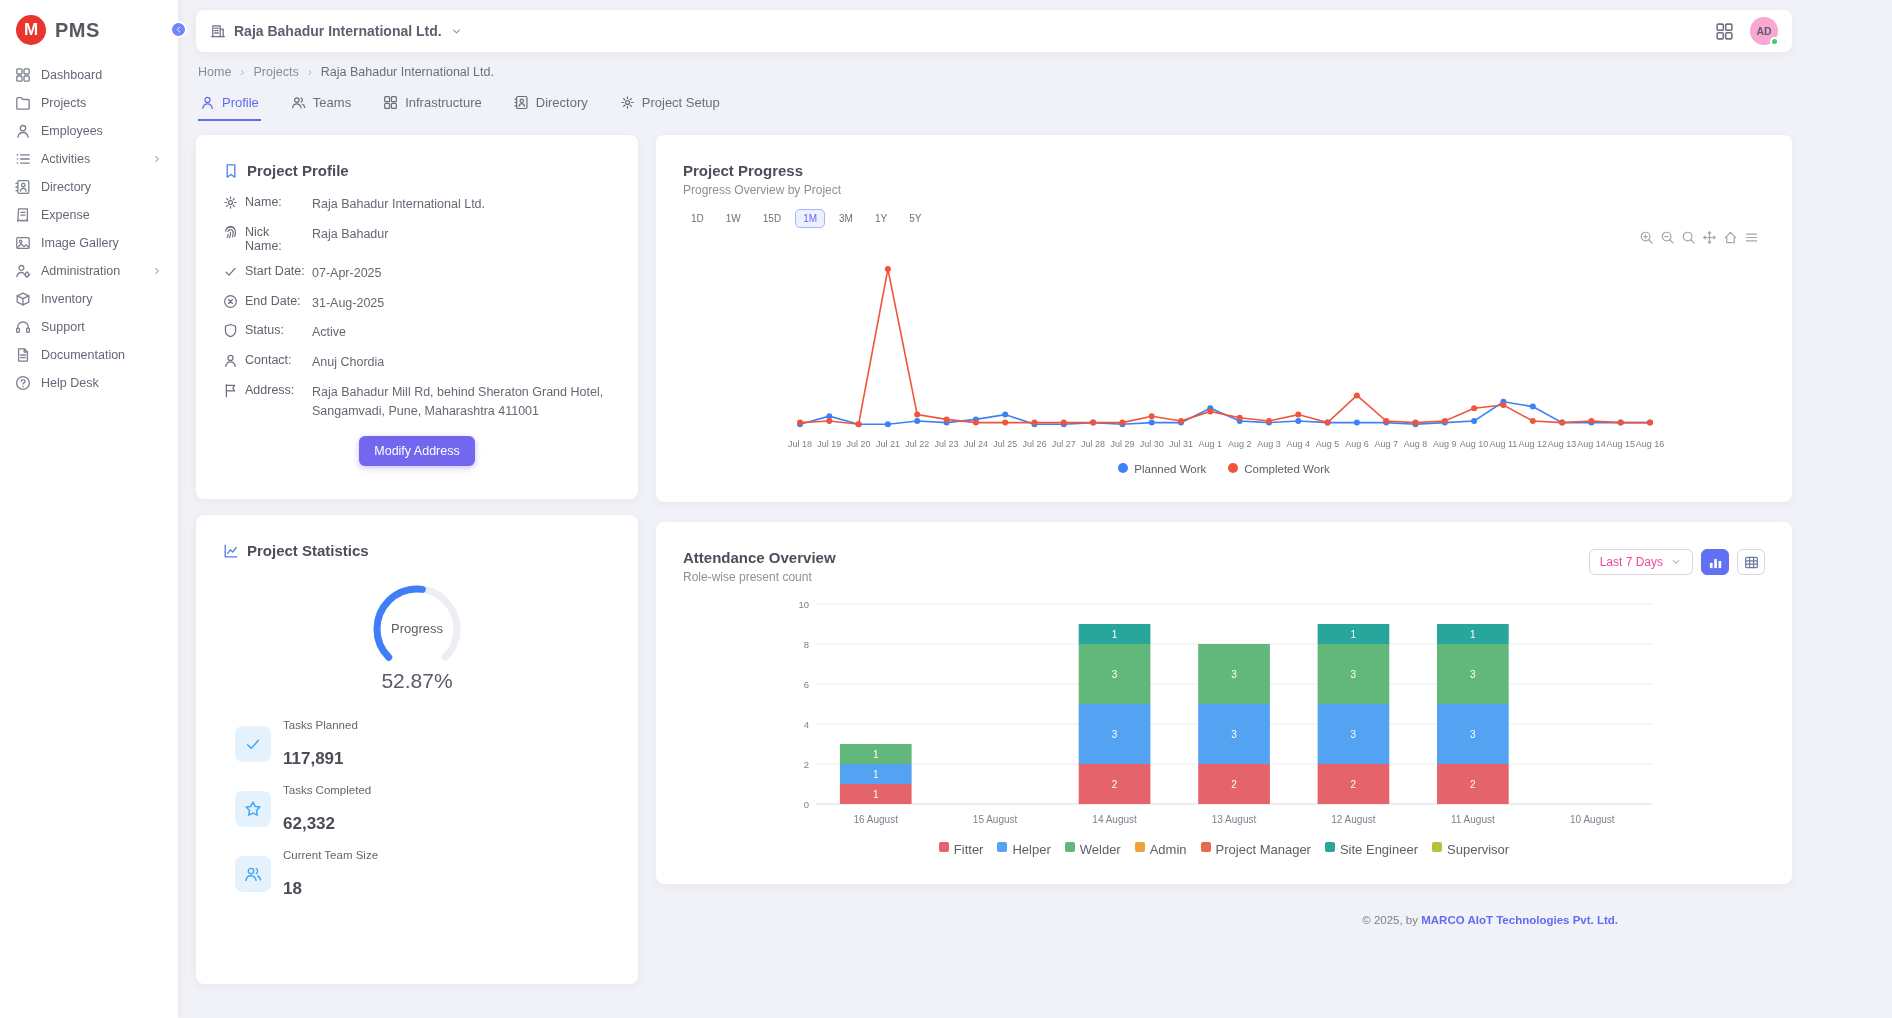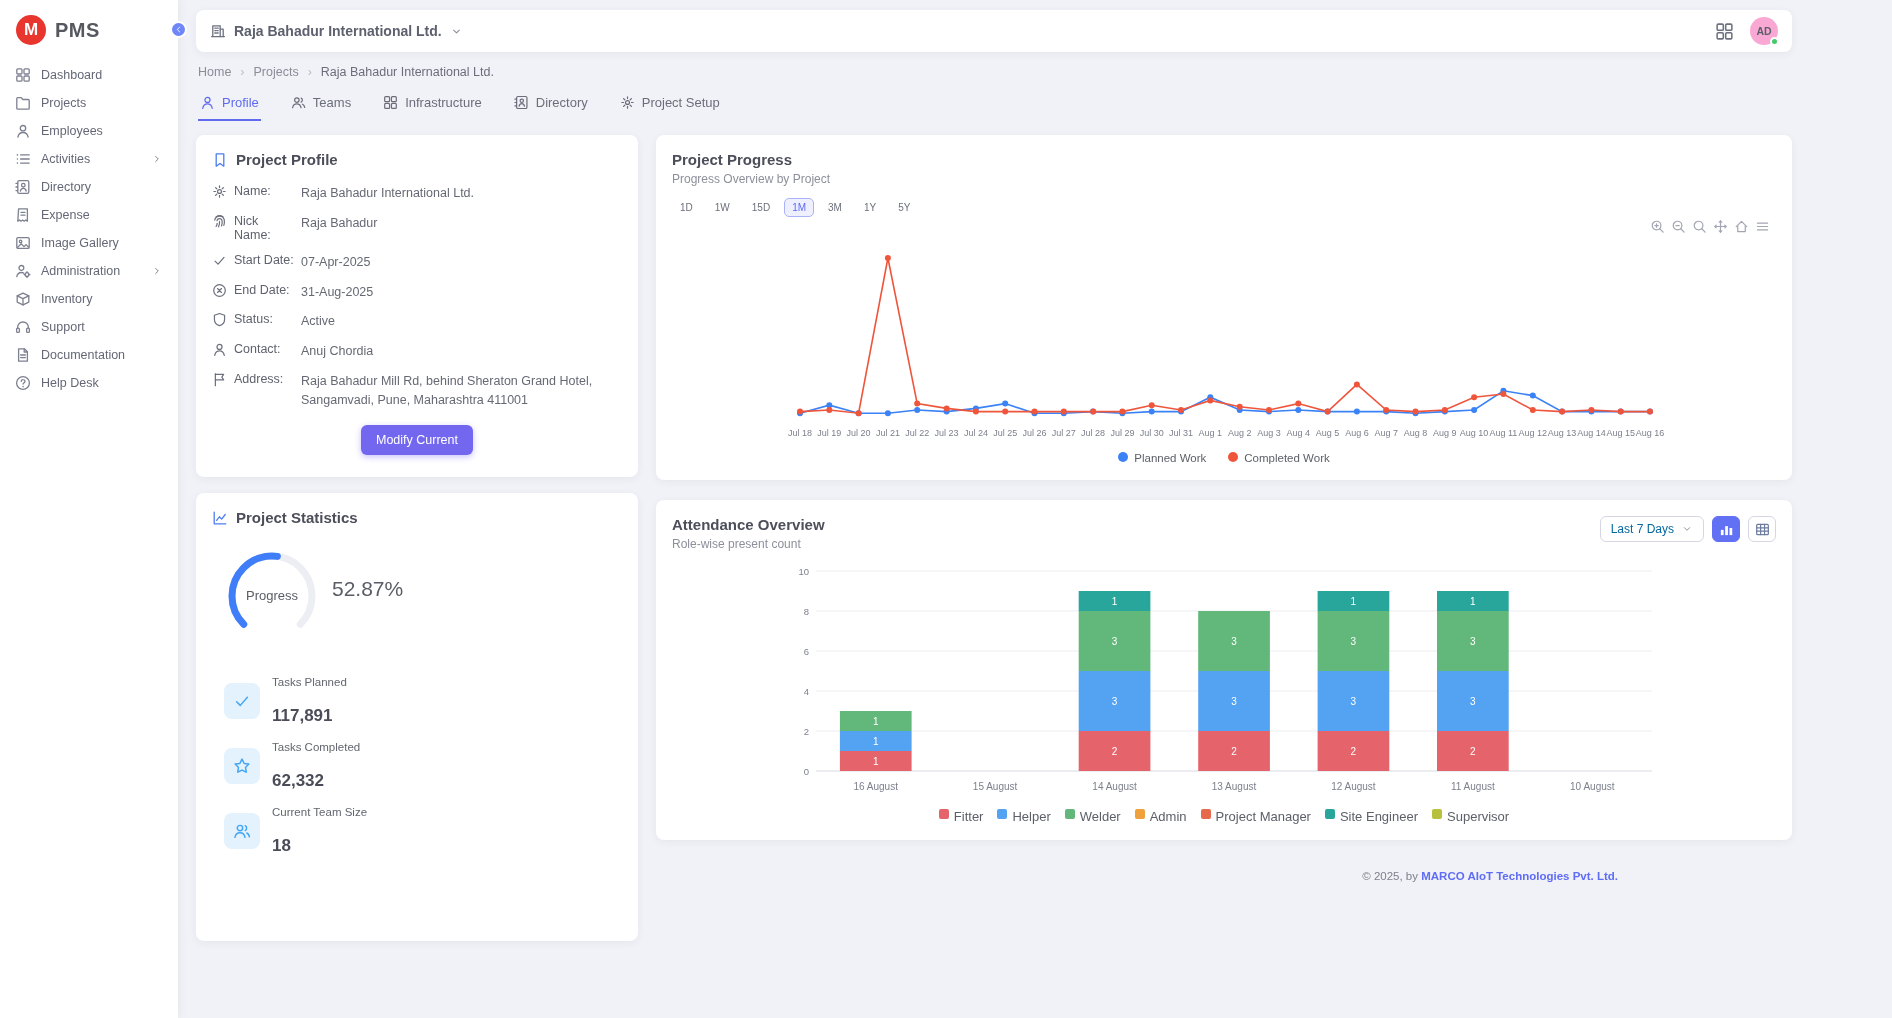--- a/index.html
+++ b/index.html
@@ -45,36 +45,36 @@
 
   .tabs{display:flex;gap:28px;margin:2px 2px 0}
   .tab{display:flex;align-items:center;gap:7px;font-size:13px;color:#6b6e7a;padding:8px 2px 9px;cursor:pointer;border-bottom:2px solid transparent}
   .tab .ic{width:15px;height:15px}
   .tab.active{color:#5f6af0;border-bottom-color:#5f6af0}
 
   .content{display:flex;gap:18px;margin-top:14px}
   .col-left{width:442px;display:flex;flex-direction:column;gap:16px}
   .col-right{flex:1;display:flex;flex-direction:column;gap:20px}
 
-  .card-pad{padding:16px}
+  .card-pad{padding:27px}
   .card-head{display:flex;align-items:center;gap:8px;margin-bottom:16px}
   .card-head .ic{color:#4d7df2}
   .card-head h2,.panel-title{font-size:15px;font-weight:600;color:#4c4f5a}
   .subtitle{font-size:12px;color:#8d909b;margin-top:4px}
 
   
   .field{display:flex;align-items:flex-start;gap:7px;margin-bottom:11px;font-size:12.5px}
   .field .ic{width:15px;height:15px;color:#6d717f}
   .field-label{width:60px;color:#5f626e;flex-shrink:0}
   .field-value{color:#666974;flex:1;line-height:1.5}
   .btn-primary{display:block;margin:16px auto 6px;background:#7367f0;color:#fff;border:none;border-radius:6px;font-size:12.5px;padding:8px 15px;cursor:pointer;box-shadow:0 2px 6px rgba(115,103,240,.4);font-family:inherit}
 
   
   .stats-card{padding-bottom:70px}
-  .gauge-wrap{display:flex;flex-direction:row;align-items:center;margin-top:6px}
+  .gauge-wrap{display:flex;flex-direction:column;align-items:center;margin-top:6px}
   .gauge-value{font-size:21px;color:#5a5d66;margin-top:-14px}
   .stats{margin-top:26px;padding-left:12px}
   .stat{display:flex;align-items:center;gap:12px;margin-bottom:15px;cursor:default}
   .stat-tile{width:36px;height:36px;border-radius:8px;background:#e3f2fd;color:#42a5f5;display:flex;align-items:center;justify-content:center}
   .stat-tile .ic{width:18px;height:18px}
   .stat-label{font-size:11.5px;color:#63666f}
   .stat-value{font-size:17px;color:#4a4d57;font-weight:600;margin-top:18px}
 
   
   .ranges{display:flex;gap:6px;margin-top:12px}
@@ -86,21 +86,21 @@
   .legend-row{display:flex;justify-content:center;gap:22px;margin-top:6px}
   .legend-item{display:flex;gap:6px;font-size:11.5px;color:#5d6069;cursor:pointer}
   .swatch{width:10px;height:10px;border-radius:50%}
   .legend-row.sq{gap:14px;margin-top:8px}
   .legend-row.sq .legend-item{font-size:13px;gap:5px}
   .legend-row.sq .swatch{border-radius:2px}
 
   
   .att-head{display:flex;align-items:flex-start;justify-content:space-between;margin-bottom:10px}
   .att-controls{display:flex;align-items:center;gap:8px}
-  .select-box{display:flex;align-items:center;gap:7px;border:1px solid #d5d8e3;border-radius:6px;padding:5px 10px;font-size:12px;color:#0369a1;background:#fff;cursor:pointer}
+  .select-box{display:flex;align-items:center;gap:7px;border:1px solid #d5d8e3;border-radius:6px;padding:5px 10px;font-size:12px;color:#ec4899;background:#fff;cursor:pointer}
   .select-box .ic{width:12px;height:12px;color:#8b8f9b}
   .toggle-btn{width:28px;height:26px;border-radius:6px;display:flex;align-items:center;justify-content:center;border:1px solid #d5d8e3;background:#fff;color:#6d7c9f;cursor:pointer}
   .toggle-btn .ic{width:15px;height:15px}
   .toggle-btn.active{background:#6271f3;border-color:#6271f3;color:#fff}
 
   .footer{margin-top:10px;font-size:11.5px;color:#7e818c;text-align:right;padding-right:174px}
   .footer-link{color:#5f6cf5;text-decoration:none;font-weight:600;cursor:pointer}
 </style>
 </head>
 <body>
@@ -424,21 +424,21 @@
                   <span class="ic">
                     <svg viewBox="0 0 16 16" fill="none" stroke="currentColor" stroke-width="1.3" stroke-linecap="round" stroke-linejoin="round">
                       <path d="M3.6 14.6V1.8"></path>
                       <path d="M3.6 2.6h8.8l-1.9 2.9 1.9 2.9H3.6"></path>
                     </svg>
                   </span>
                   <span class="field-label">Address:</span>
                   <span class="field-value">Raja Bahadur Mill Rd, behind Sheraton Grand Hotel, Sangamvadi, Pune, Maharashtra 411001</span>
                 </div>
               </div>
-            <button class="btn-primary">Modify Current</button>
+            <button class="btn-primary">Modify Address</button>
           </section>
 
           <section class="card card-pad stats-card">
             <div class="card-head">
               <span class="ic">
                   <svg viewBox="0 0 16 16" fill="none" stroke="currentColor" stroke-width="1.3" stroke-linecap="round" stroke-linejoin="round">
                     <path d="M2.2 2.2v11.6h11.6"></path>
                     <path d="M4.6 10.4l2.8-3.6 2.3 2.3 3.5-4.6"></path>
                   </svg>
                 </span>

